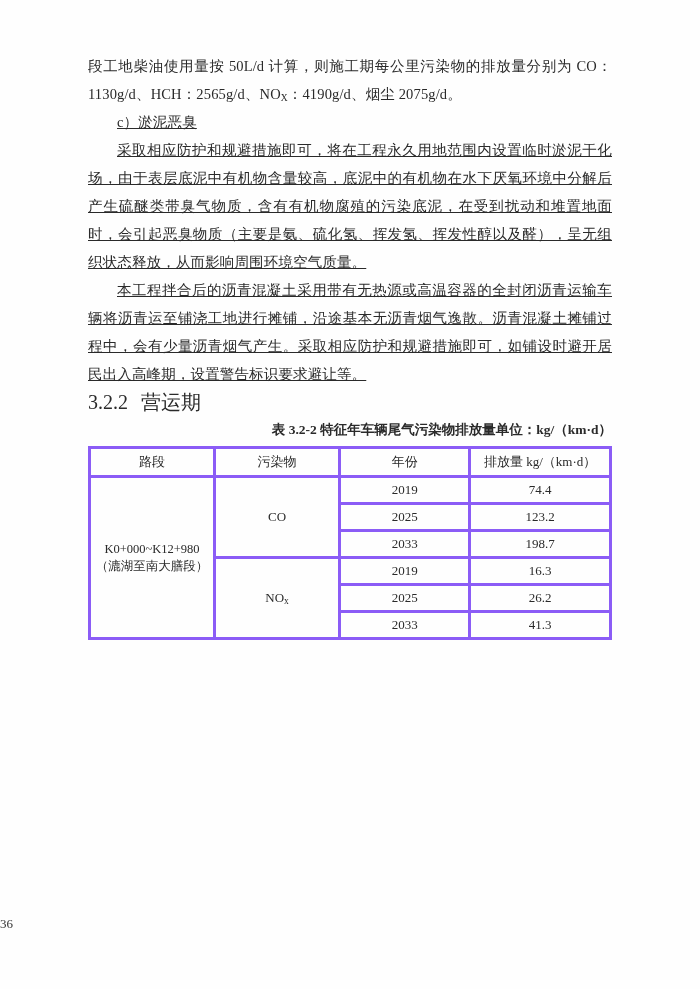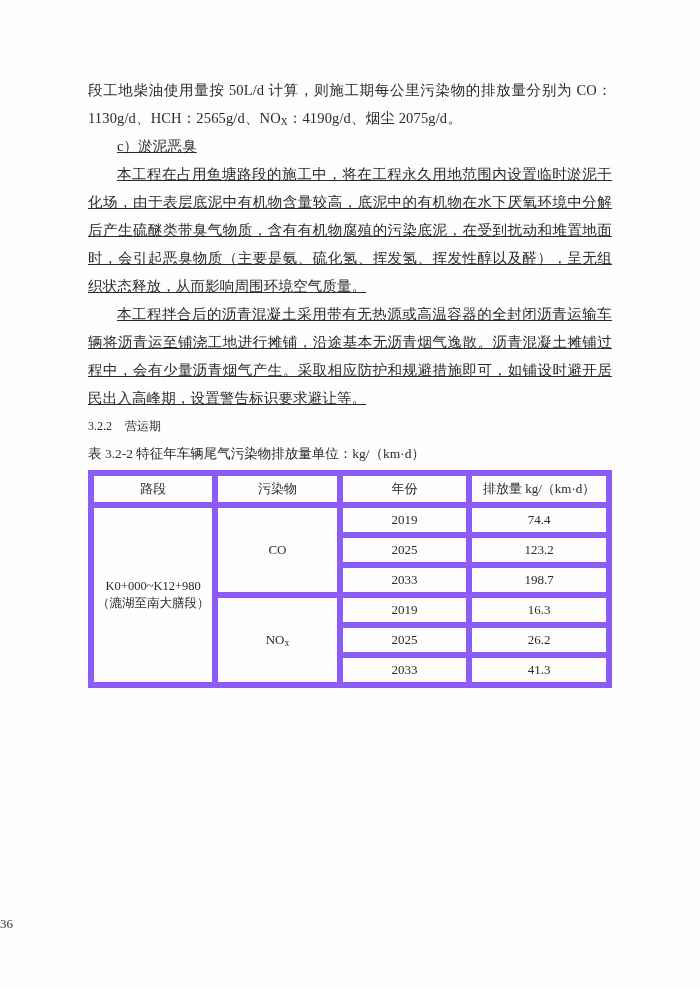--- a/index.html
+++ b/index.html
@@ -10,60 +10,60 @@
     background: #fefefe;
     font-family: "Liberation Serif", "DejaVu Serif", serif;
     color: #2a2a2a;
     overflow: hidden;
   }
   .content {
     position: absolute;
     left: 88px;
     top: 0;
     width: 524px;
-    padding-top: 76px;
+    padding-top: 52px;
   }
   p.body {
     margin: 0;
     font-size: 14.5px;
     line-height: 28px;
     text-align: justify;
     text-justify: inter-ideograph;
     letter-spacing: 0.01em;
   }
   .ind { text-indent: 2em; text-decoration: underline; }
   sub.chem {
     font-size: 9.5px;
     line-height: 0;
     vertical-align: -2px;
   }
   .section-heading {
     margin: 0;
-    font-size: 12px;
+    font-size: 20px;
     line-height: 28px;
     font-weight: normal;
   }
   .section-heading .sec-num { margin-right: 13px; }
   .caption {
     margin: 0;
-    text-align: left;
-    font-weight: normal;
+    text-align: right;
+    font-weight: bold;
     font-size: 13.5px;
     line-height: 28px;
   }
   table.emissions {
     width: 100%;
     border-collapse: collapse;
     margin-top: 2px;
     font-size: 13px;
     color: #2a2a2a;
     border: 2px solid #3a3a3a;
   }
   table.emissions th, table.emissions td {
-    border: 6px solid #8b5cf6;
+    border: 3px solid #8b5cf6;
     text-align: center;
     vertical-align: middle;
     padding: 1px 2px;
     font-weight: normal;
   }
   table.emissions th { height: 24px; }
   table.emissions td { height: 22px; }
   col.c1 { width: 24%; }
   col.c2 { width: 24%; }
   col.c3 { width: 25%; }
@@ -86,21 +86,21 @@
 </head>
 <body>
 
 <div class="page">
   <div class="content">
 
     <p class="body"><span>段工地柴油使用量按 50L/d 计算，则施工期每公里污染物的排放量分别为 CO：1130g/d、HCH：2565g/d、NO</span><sub class="chem">X</sub><span>：4190g/d、烟尘 2075g/d。</span></p>
 
     <p class="body ind">c）淤泥恶臭</p>
 
-    <p class="body ind">本工程在占用鱼塘路段的施工中，将在工程永久用地范围内设置临时淤泥干化场，由于表层底泥中有机物含量较高，底泥中的有机物在水下厌氧环境中分解后产生硫醚类带臭气物质，含有有机物腐殖的污染底泥，在受到扰动和堆置地面时，会引起恶臭物质（主要是氨、硫化氢、挥发氢、挥发性醇以及醛），呈无组织状态释放，从而影响周围环境空气质量。</p>
+    <p class="body ind">采取相应防护和规避措施即可，将在工程永久用地范围内设置临时淤泥干化场，由于表层底泥中有机物含量较高，底泥中的有机物在水下厌氧环境中分解后产生硫醚类带臭气物质，含有有机物腐殖的污染底泥，在受到扰动和堆置地面时，会引起恶臭物质（主要是氨、硫化氢、挥发氢、挥发性醇以及醛），呈无组织状态释放，从而影响周围环境空气质量。</p>
 
 
     <p class="body ind">本工程拌合后的沥青混凝土采用带有无热源或高温容器的全封闭沥青运输车辆将沥青运至铺浇工地进行摊铺，沿途基本无沥青烟气逸散。沥青混凝土摊铺过程中，会有少量沥青烟气产生。采取相应防护和规避措施即可，如铺设时避开居民出入高峰期，设置警告标识要求避让等。</p>
 
 
 
     <h3 class="section-heading"><span class="sec-num">3.2.2</span><span>营运期</span></h3>
 
 
     <p class="caption">表 3.2-2 特征年车辆尾气污染物排放量单位：kg/（km·d）</p>

